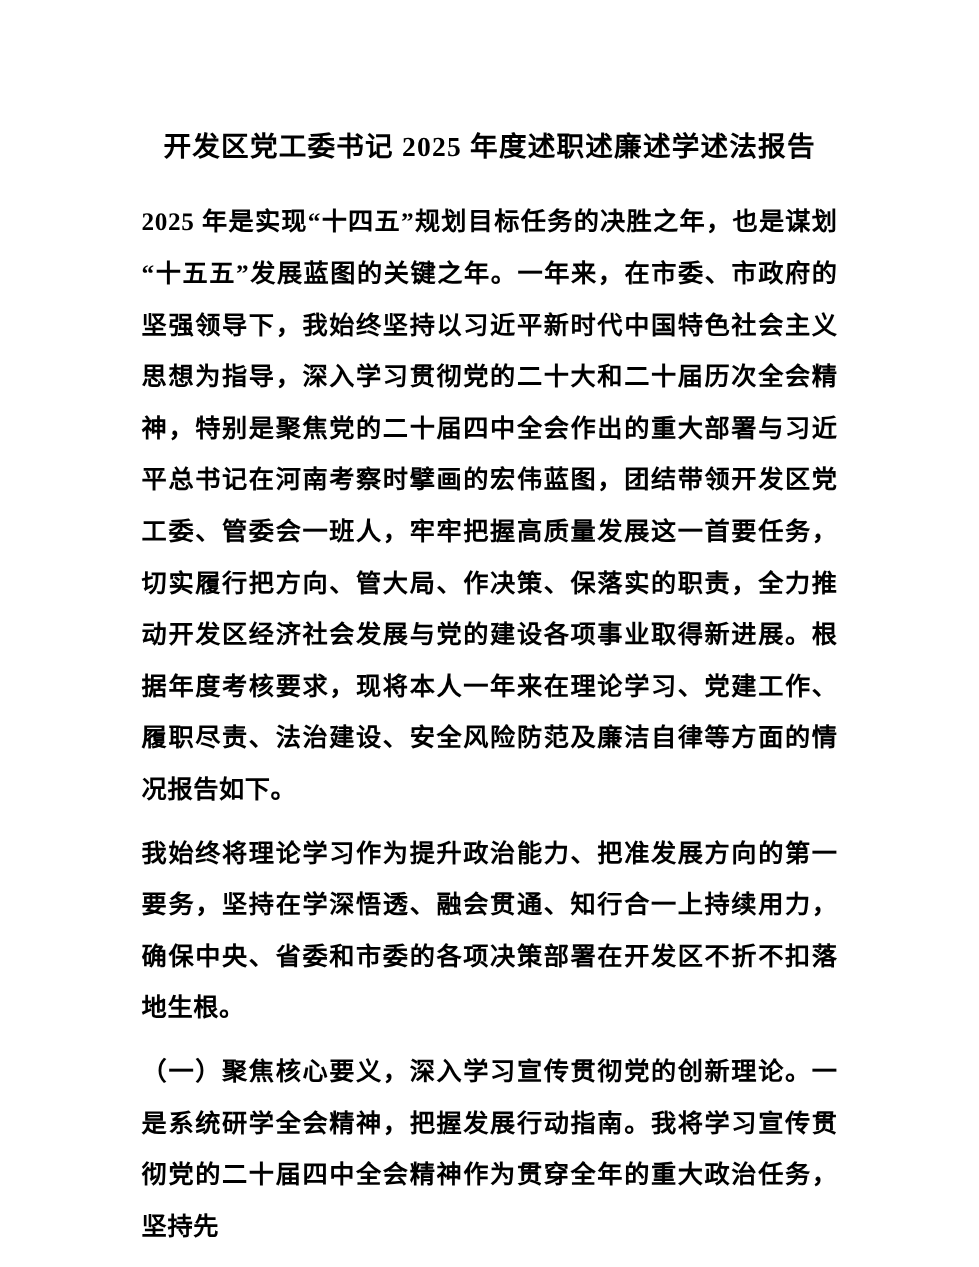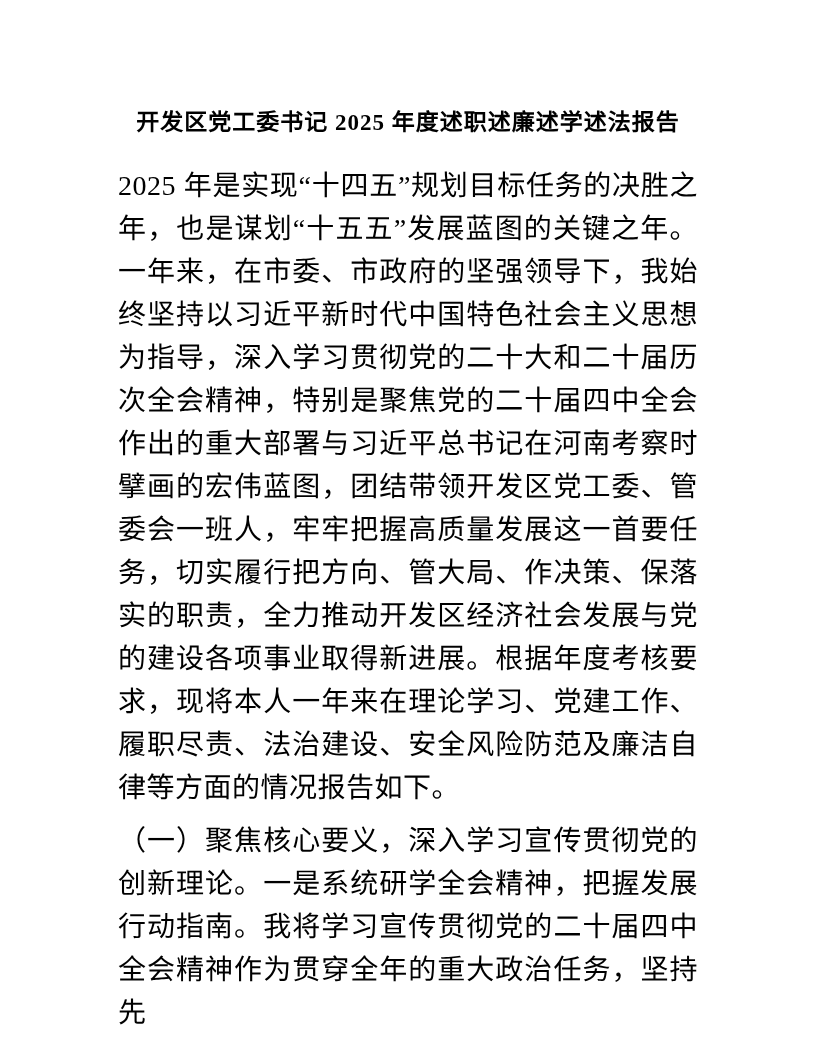--- a/index.html
+++ b/index.html
@@ -31,34 +31,35 @@
     line-height: 34px;
     font-weight: bold;
     text-align: center;
     letter-spacing: 1px;
   }
   .doc-body {
     width: 580px;
   }
   .para, .heading {
     margin: 0 0 10px 0;
-    font-size: 28px;
+    font-size: 21px;
     line-height: 43px;
-    font-weight: normal;
+    font-weight: bold;
     text-align: justify;
     text-justify: inter-ideograph;
     letter-spacing: 0.5px;
     word-break: break-all;
   }
   .para:last-child {
     margin-bottom: 0;
   }
 </style>
 </head>
 <body>
 
 <div class="page">
   <h1 class="doc-title">开发区党工委书记 2025 年度述职述廉述学述法报告</h1>
   <div class="doc-body" id="doc-body">
       <p class="para">2025 年是实现“十四五”规划目标任务的决胜之年，也是谋划“十五五”发展蓝图的关键之年。一年来，在市委、市政府的坚强领导下，我始终坚持以习近平新时代中国特色社会主义思想为指导，深入学习贯彻党的二十大和二十届历次全会精神，特别是聚焦党的二十届四中全会作出的重大部署与习近平总书记在河南考察时擘画的宏伟蓝图，团结带领开发区党工委、管委会一班人，牢牢把握高质量发展这一首要任务，切实履行把方向、管大局、作决策、保落实的职责，全力推动开发区经济社会发展与党的建设各项事业取得新进展。根据年度考核要求，现将本人一年来在理论学习、党建工作、履职尽责、法治建设、安全风险防范及廉洁自律等方面的情况报告如下。</p>
+      <p class="para">我始终将理论学习作为提升政治能力、把准发展方向的第一要务，坚持在学深悟透、融会贯通、知行合一上持续用力，确保中央、省委和市委的各项决策部署在开发区不折不扣落地生根。</p>
       <p class="para">（一）聚焦核心要义，深入学习宣传贯彻党的创新理论。一是系统研学全会精神，把握发展行动指南。我将学习宣传贯彻党的二十届四中全会精神作为贯穿全年的重大政治任务，坚持先</p>
     </div>
 </div>
 
 </body></html>

